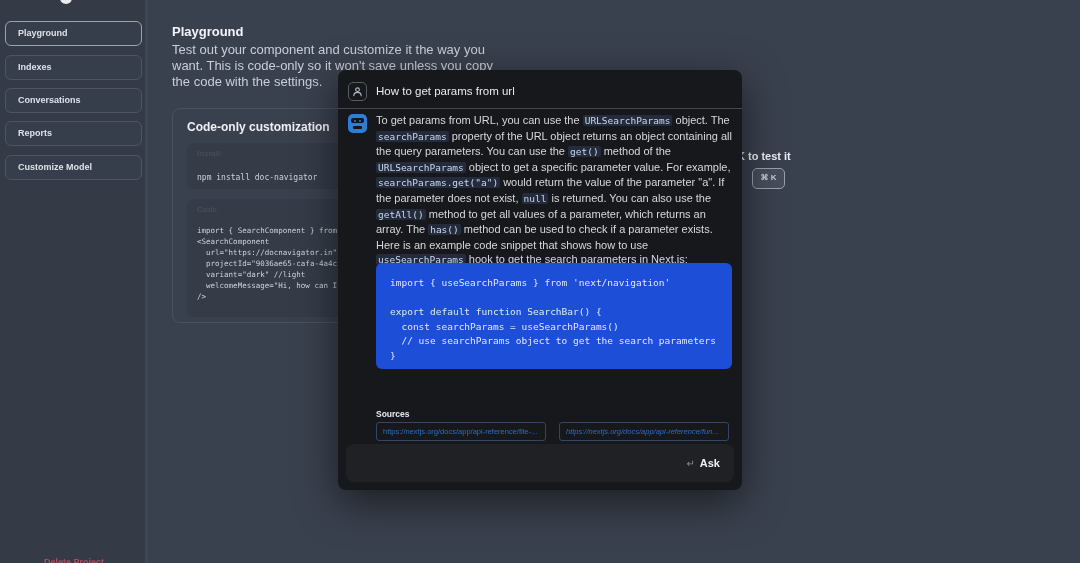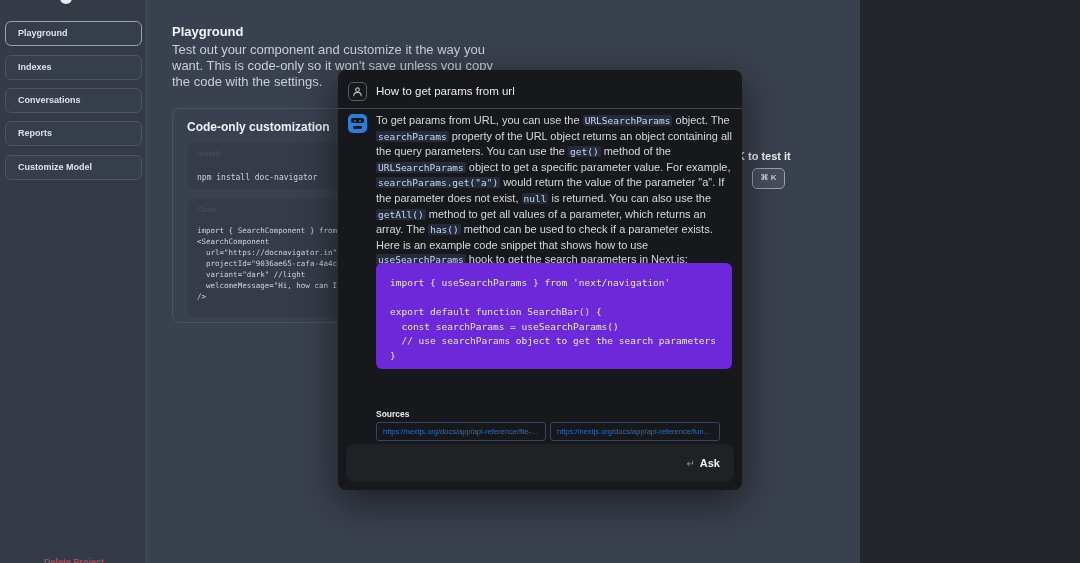--- a/index.html
+++ b/index.html
@@ -1,19 +1,19 @@
 <!DOCTYPE html>
 <html><head>
 <meta charset="utf-8">
 <style>
   * { margin:0; padding:0; box-sizing:border-box; }
   html,body { background:#23262c; }
   body { font-family:"Liberation Sans", sans-serif; }
   #screen {
-    position:relative; width:860px; height:563px; overflow:hidden;
+    position:relative; width:1080px; height:563px; overflow:hidden;
     background:#3a414e; color:#e8eaee;
   }
   
   .sidebar {
     position:absolute; left:0; top:0; width:148px; height:563px;
     background:#343a46; border-right:3px solid #3f4653;
   }
   .logo-partial {
     position:absolute; left:60px; top:-4px; width:12px; height:8px;
     background:#e9ebef; border-radius:0 0 6px 6px;
@@ -85,33 +85,33 @@
   .answer {
     position:absolute; left:38px; top:43px; width:358px;
     font-size:11px; line-height:14.6px; color:#d5d8dd;
   }
   .ic {
     font-family:"DejaVu Sans Mono", monospace; font-size:9.5px;
     color:#c7d7f0; background:rgba(58,74,110,.40); border-radius:2px; padding:0 2px;margin-top:36px;
   }
   .modal-code {
     position:absolute; left:38px; top:193px; width:356px; height:106px;
-    background:#6d28d9; border-radius:6px; padding:13px 14px;
+    background:#1d4ed8; border-radius:6px; padding:13px 14px;
     font-family:"DejaVu Sans Mono", monospace; font-size:9.5px; line-height:14.5px;
     color:#e3e8f1; white-space:pre; overflow:hidden;
   }
   .note { position:absolute; left:38px; top:306px; width:358px; font-size:11px; line-height:14.6px; color:#d5d8dd; }
   .sources-label { position:absolute; left:38px; top:339px; font-size:8.5px; font-weight:700; color:#e6e9ed; }
   .source-chip {
     position:absolute; top:352px; width:170px; height:19px;
     border:1px solid #344565; border-radius:3px; padding:0 6px;
     font-size:7.5px; color:#2e6cbf; line-height:17px;
     white-space:nowrap; overflow:hidden; text-overflow:ellipsis; cursor:pointer;
   }
-  .chip-1 { left:38px; } .chip-2 { left:212px; }
+  .chip-1 { left:38px; } .chip-2 { left:221px;font-style:italic; }
   .ask-bar {
     position:absolute; left:8px; top:374px; width:388px; height:38px;
     background:#1f2125; border-radius:8px;
   }
   .ask-input {
     position:absolute; left:10px; top:0; width:300px; height:38px;
     background:transparent; border:none; outline:none; color:#d5d8dd; font-size:11px;
     font-family:"Liberation Sans", sans-serif;
   }
   .ask-btn {

